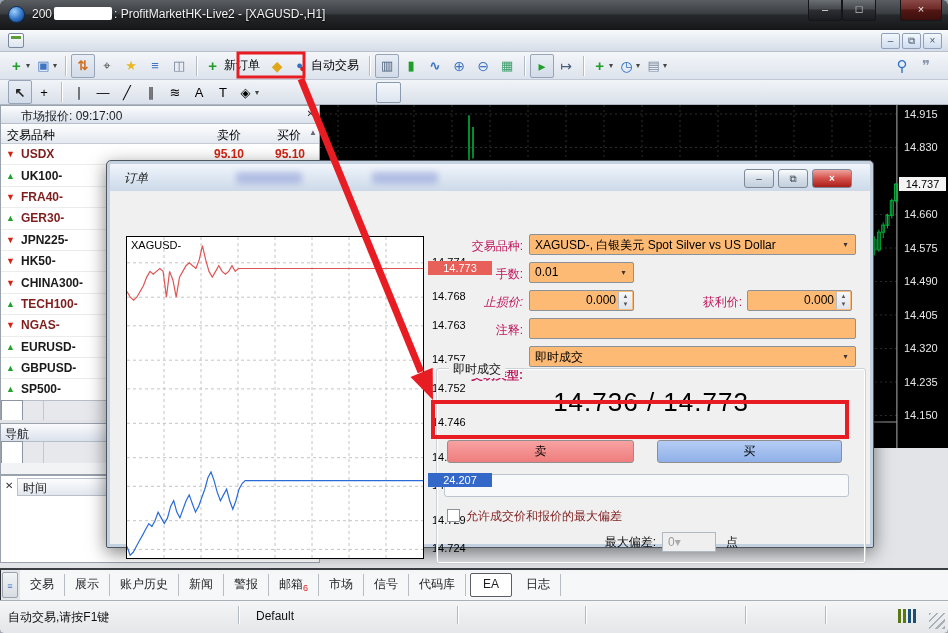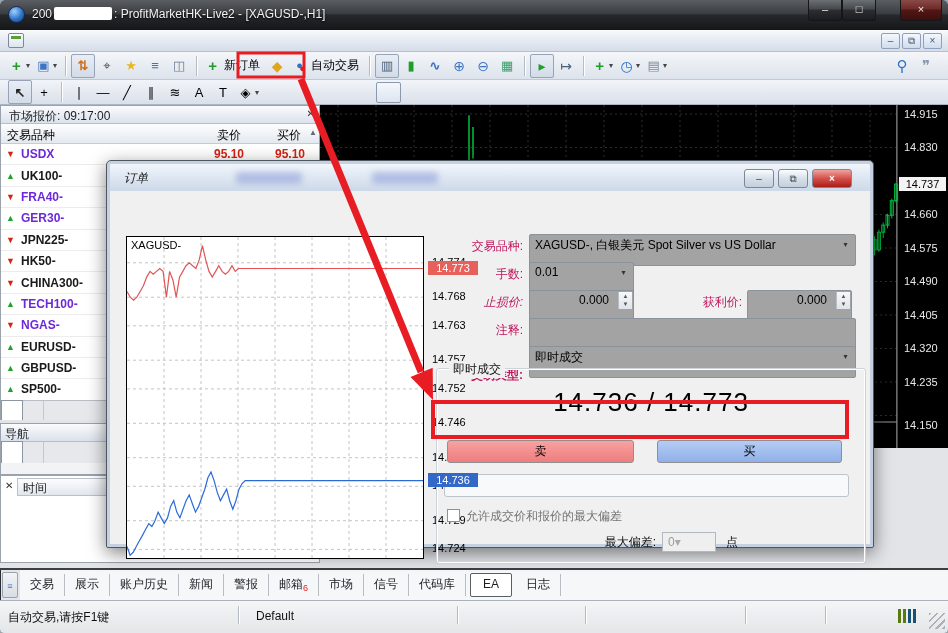--- a/index.html
+++ b/index.html
@@ -84,30 +84,30 @@
   .chart-legend{left:6px;top:3px;color:#cfcfcf;font-size:11px;white-space:nowrap;}
   .chart-legend .dd{color:#9a9a9a;font-size:8px;margin-right:3px;}
   .scale-label{position:absolute;left:584px;color:#e8e8e8;font-size:11px;line-height:12px;}
   .price-tag{left:579px;width:47px;height:14px;background:#f4f4f4;color:#000;font-size:11px;
     line-height:14px;text-align:center;}
   .time-label{position:absolute;color:#bdbdbd;font-size:10px;}
 
   
   .market-watch{left:0;top:105px;width:320px;height:315px;background:#fff;border:1px solid #9aa2ae;}
   .mw-header{left:0;top:0;width:318px;height:18px;background:linear-gradient(#fafbfd,#dbe2ec);
-    border-bottom:1px solid #b6bec9;padding:2px 8px;color:#1c1e22;}
+    border-bottom:1px solid #b6bec9;padding:2px 20px;color:#1c1e22;}
   .mw-close{position:absolute;right:4px;top:2px;font-size:10px;color:#333;line-height:12px;}
   .mw-cols{left:0;top:18px;width:318px;height:20px;background:linear-gradient(#fdfdfe,#e4e9f0);
     border-bottom:1px solid #c6ccd6;}
   .mw-col{position:absolute;top:3px;}
   .mw-scroll{position:absolute;right:2px;top:4px;font-size:8px;color:#667;}
   .mw-rows{left:0;top:38px;width:318px;}
   .mw-row{height:21.4px;display:flex;align-items:center;border-bottom:1px solid #ececec;position:relative;}
   .mw-row .sym{margin-left:20px;font-weight:bold;color:#1a1a1a;}
-  .mw-row.dim .sym{color:#6d28d9;font-weight:bold;}
+  .mw-row.dim .sym{color:#7f1d1d;font-weight:bold;}
   .mw-row .arr{position:absolute;left:5px;}
   .mw-row .sell,.mw-row .buy{position:absolute;color:#d42313;font-weight:bold;}
   .mw-row .sell{right:75px;}
   .mw-row .buy{right:14px;}
   .mw-tabs{left:0;top:294px;width:318px;height:20px;background:#e6e8eb;border-top:1px solid #b9bec6;display:flex;}
   .panel-tab{padding:2px 10px;color:#555;border-right:1px solid #c3c8cf;}
   .panel-tab.active{background:#fff;border:1px solid #8d95a2;border-bottom:none;margin-top:-1px;color:#000;}
 
   
   .navigator{left:0;top:423px;width:320px;height:52px;background:#f2f3f5;border:1px solid #9aa2ae;}
@@ -146,46 +146,46 @@
   .smudge{position:absolute;top:8px;height:12px;width:66px;background:#8e9cd8;opacity:.55;
     filter:blur(3px);border-radius:3px;}
   .dlg-btn{position:absolute;top:5px;width:30px;height:19px;border:1px solid #7d8896;border-radius:3px;
     background:linear-gradient(#fbfdfe,#d7e0ea 50%,#c3cfdc);text-align:center;line-height:17px;font-size:10px;color:#3a4550;}
   .dlg-btn.close{width:40px;background:linear-gradient(#f0a39e,#d4504a 50%,#a81e18);color:#fff;font-weight:bold;}
   .dlg-body{left:3px;top:30px;width:760px;height:353px;background:#f0f0f0;}
 
   .tick-box{left:16px;top:45px;width:298px;height:323px;background:#fff;border:1px solid #000;}
   .tick-sym{position:absolute;left:4px;top:2px;font-size:11px;color:#000;z-index:3;}
   .tick-axis-label{position:absolute;left:322px;font-size:11px;color:#000;line-height:12px;}
-  .tick-tag{position:absolute;left:318px;width:50px;height:14px;color:#fff;font-size:11px;
+  .tick-tag{position:absolute;left:318px;width:64px;height:14px;color:#fff;font-size:11px;
     line-height:14px;text-align:center;z-index:4;}
   .tick-tag.ask{background:#e8605a;}
   .tick-tag.bid{background:#3468c8;}
 
   .fld-label{position:absolute;width:115px;text-align:right;color:#be185d;}
-  .fld{position:absolute;height:32px;background:#a3a3a3;border:1px solid #8a929c;border-radius:2px;
+  .fld{position:absolute;height:21px;background:#fdba74;border:1px solid #8a929c;border-radius:2px;
     padding:2px 5px;color:#000;}
   .fld .dda{position:absolute;right:2px;top:2px;width:15px;height:15px;text-align:center;
     font-size:8px;color:#333;line-height:15px;}
-  .fld.num{text-align:right;padding-right:24px;}
+  .fld.num{text-align:right;padding-right:17px;}
   .spin{position:absolute;right:1px;top:1px;width:14px;height:17px;border-left:1px solid #b7bec6;
     font-size:6px;color:#555;text-align:center;line-height:8px;background:linear-gradient(#f6f8fa,#dfe4ea);}
   .groupbox{position:absolute;left:326px;top:177px;width:430px;height:196px;
     border:1px solid #cdd2d8;border-radius:3px;box-shadow:0 0 0 1px #fff inset;}
   .group-legend{position:absolute;left:12px;top:-8px;background:#f0f0f0;padding:0 4px;color:#111;}
   .big-price{position:absolute;left:326px;top:196px;width:430px;text-align:center;
     font-size:26px;color:#000;letter-spacing:1px;}
   .trade-btn{position:absolute;top:249px;height:23px;border:1px solid #8f8f8f;border-radius:3px;
     text-align:center;line-height:21px;color:#000;}
   .trade-btn.sell{left:337px;width:187px;background:linear-gradient(#f7a2a2,#ef7d7d);}
   .trade-btn.buy{left:547px;width:185px;background:linear-gradient(#b5cdf4,#8fb0e8);}
   .disabled-box{position:absolute;left:334px;top:283px;width:405px;height:23px;background:#f7f9fa;
     border:1px solid #bcc5ce;border-radius:3px;}
   .chk{position:absolute;left:337px;top:318px;width:13px;height:13px;background:#fff;border:1px solid #8a929c;}
-  .chk-label{position:absolute;left:356px;top:317px;color:#737373;}
+  .chk-label{position:absolute;left:356px;top:317px;color:#7f1d1d;}
   .dev-label{position:absolute;left:426px;top:343px;width:120px;text-align:right;color:#111;}
   .dev-combo{position:absolute;left:552px;top:341px;width:54px;height:20px;background:#efefef;
     border:1px solid #b2b8c0;color:#9a9a9a;padding:2px 5px;}
   .dev-unit{position:absolute;left:616px;top:343px;color:#111;}
 
   
   #annotations{left:0;top:0;width:948px;height:633px;z-index:100;pointer-events:none;}
 </style>
 </head>
 <body>
@@ -389,21 +389,21 @@
       </svg>
     <div id="main-scale">
         <div class="scale-label" style="top: 3px;">14.915</div>
         <div class="scale-label" style="top: 36.4985px;">14.830</div>
         <div class="scale-label" style="top: 103.495px;">14.660</div>
         <div class="scale-label" style="top: 136.994px;">14.575</div>
         <div class="scale-label" style="top: 170.492px;">14.490</div>
         <div class="scale-label" style="top: 203.991px;">14.405</div>
         <div class="scale-label" style="top: 237.489px;">14.320</div>
         <div class="scale-label" style="top: 270.988px;">14.235</div>
-        <div class="scale-label" style="top: 314px;">14.150</div>
+        <div class="scale-label" style="top: 304px;">14.150</div>
       </div>
     <div class="abs price-tag" style="top:72px;">14.737</div>
     <div class="time-label" style="left:525px;top:319px;">03:00</div>
   </div>
 
   <div class="abs market-watch">
     <div class="abs mw-header">
       <span>市场报价: 09:17:00</span>
       <span class="mw-close"><span data-icon="close-x">✕</span></span>
     </div>
@@ -547,21 +547,21 @@
           <div class="tick-axis-label" style="top: 127.848px;">14.763</div>
           <div class="tick-axis-label" style="top: 162.241px;">14.757</div>
           <div class="tick-axis-label" style="top: 190.902px;">14.752</div>
           <div class="tick-axis-label" style="top: 225.295px;">14.746</div>
           <div class="tick-axis-label" style="top: 259.687px;">14.740</div>
           <div class="tick-axis-label" style="top: 288.348px;">14.735</div>
           <div class="tick-axis-label" style="top: 322.741px;">14.729</div>
           <div class="tick-axis-label" style="top: 351.402px;">14.724</div>
         </div>
       <div class="tick-tag ask" id="ask-tag" style="top: 69.5268px;">14.773</div>
-      <div class="tick-tag bid" id="bid-tag" style="top: 281.616px;">14.736</div>
+      <div class="tick-tag bid" id="bid-tag" style="top: 281.616px;">24.207</div>
 
       <div class="fld-label" style="left:298px;top:47px;">交易品种:</div>
       <div class="fld" style="left:419px;top:43px;width:327px;"><span>XAGUSD-, 白银美元 Spot Silver vs US Dollar</span><span class="dda" data-icon="dropdown">▾</span></div>
 
       <div class="fld-label" style="left:298px;top:75px;">手数:</div>
       <div class="fld" style="left:419px;top:71px;width:105px;"><span>0.01</span><span class="dda" data-icon="dropdown">▾</span></div>
 
       <div class="fld-label" style="left:298px;top:103px;font-style:italic;">止损价:</div>
       <div class="fld num" style="left:419px;top:99px;width:105px;"><span>0.000</span><span class="spin">▲<br>▼</span></div>
       <div class="fld-label" style="left:517px;top:103px;">获利价:</div>

